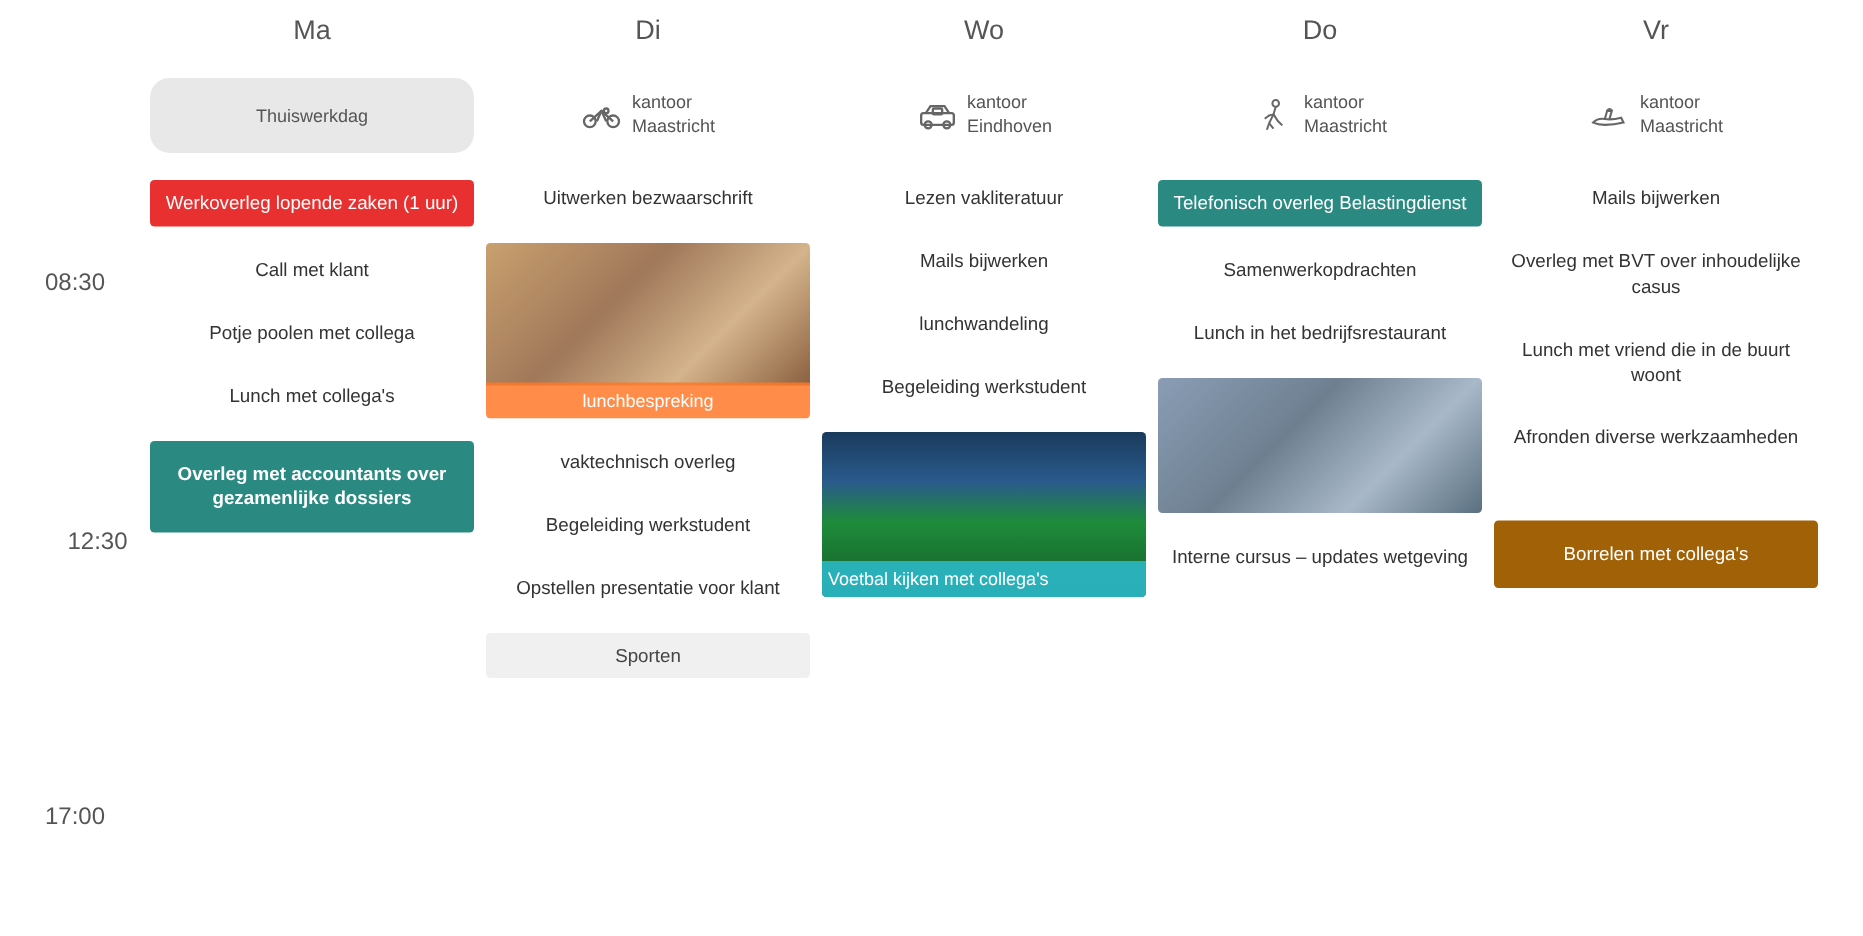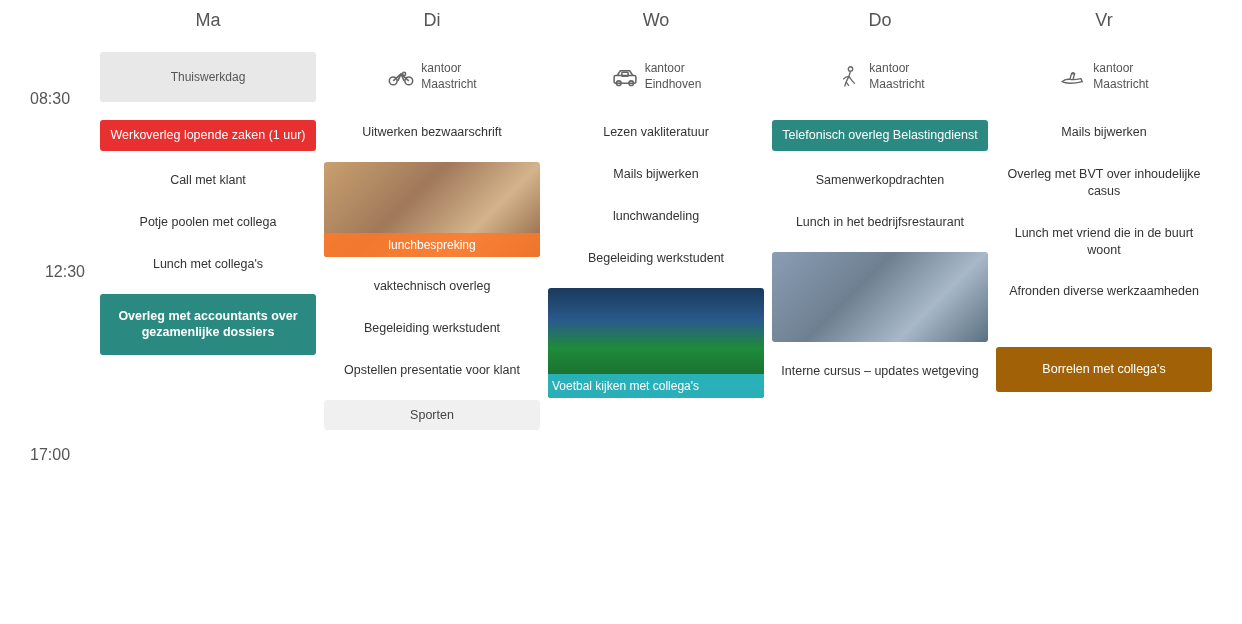--- a/index.html
+++ b/index.html
@@ -27,21 +27,21 @@
       display: flex;
       flex-direction: column;
       padding-top: 80px;
     }
     .time-label {
       font-size: 16px;
       color: #555;
       font-weight: 400;
       margin-bottom: 0;
     }
-    .time-label:first-child { }
+    .time-label:first-child { margin-top: 90px; }
     .time-label:nth-child(2) { margin-top: 155px; text-align: center; }
     .time-label:nth-child(3) { margin-top: 165px; }
 
     
     .days-container {
       display: flex;
       flex: 1;
       gap: 8px;
     }
 
@@ -70,21 +70,21 @@
       justify-content: center;
       gap: 6px;
       font-size: 12px;
       color: #555;
       padding: 6px 4px;
       margin-bottom: 6px;
       min-height: 50px;
     }
     .location-badge.gray-bg {
       background: #e8e8e8;
-      border-radius: 3px;
+      border-radius: 13px;
     }
     .location-text { line-height: 1.3; text-align: left; }
 
     
     .event-block {
       border-radius: 3px;
       padding: 7px 8px;
       margin-bottom: 5px;
       line-height: 1.35;
       text-align: center;
@@ -115,21 +115,21 @@
       padding: 4px 2px;
       text-align: center;
     }
 
     
     .image-event {
       border-radius: 3px;
       overflow: hidden;
       margin-bottom: 5px;
       position: relative;
-      height: 95px;
+      height: 117px;
     }
     .image-event .img-label {
       position: absolute;
       bottom: 0;
       left: 0;
       right: 0;
       background: rgba(255, 120, 40, 0.85);
       color: #fff;
       text-align: center;
       padding: 5px 4px;

